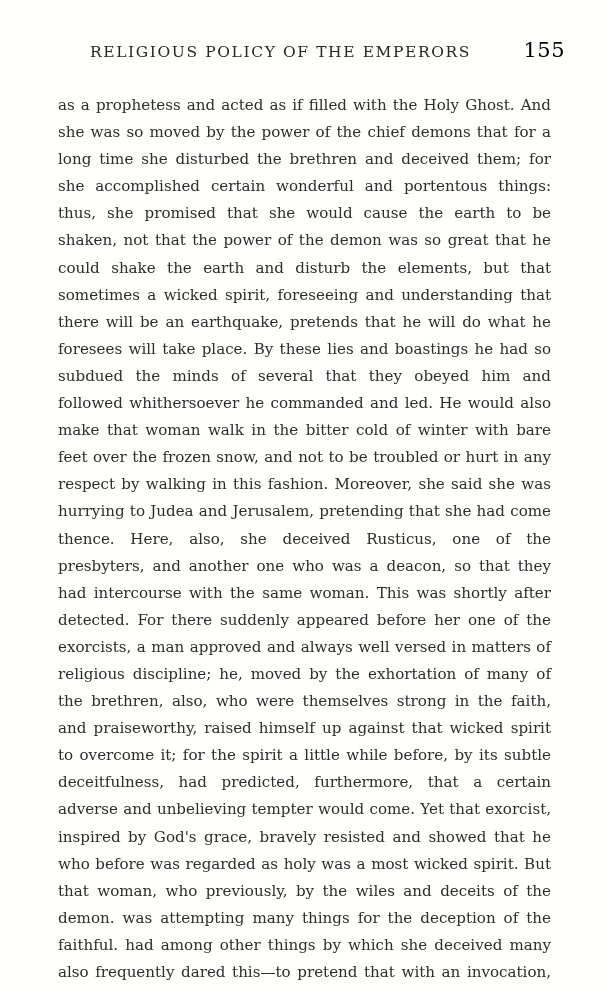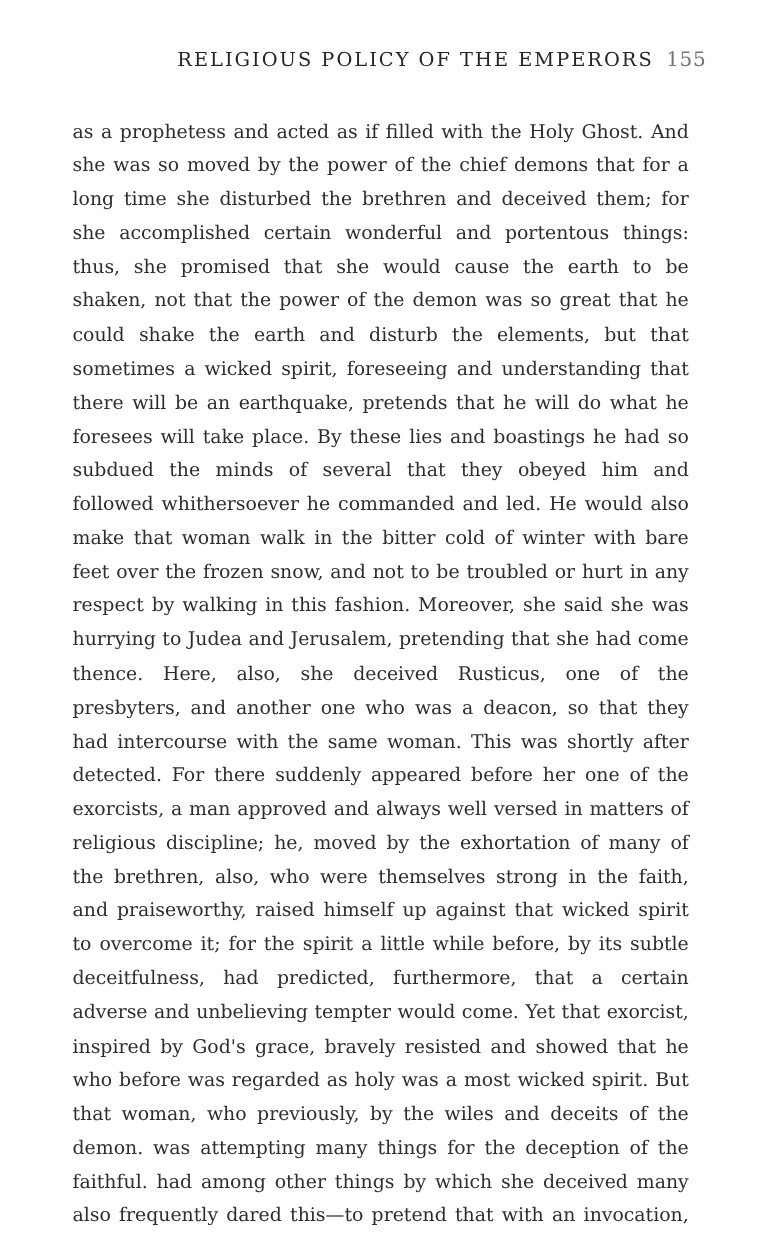--- a/index.html
+++ b/index.html
@@ -30,28 +30,28 @@
     display: flex;
     align-items: baseline;
     justify-content: space-between;
   }
   .running-head {
     font-family: "DejaVu Serif", serif;
     font-size: 15.5px;
     letter-spacing: 1.6px;
     color: #262626;
     white-space: nowrap;
-    text-align: right;
+    text-align: left;
     flex: 1 1 auto;
     padding-left: 46px;
   }
   .folio {
     font-family: "DejaVu Serif", serif;
-    font-size: 16px;
-    color: #737373;
+    font-size: 21px;
+    color: #000000;
     letter-spacing: 0.5px;
     flex: 0 0 auto;
     padding-left: 10px;
   }
   .body-text {
     position: absolute;
     top: 78px;
     left: 44px;
     width: 521px;
     font-size: 15.1px;

